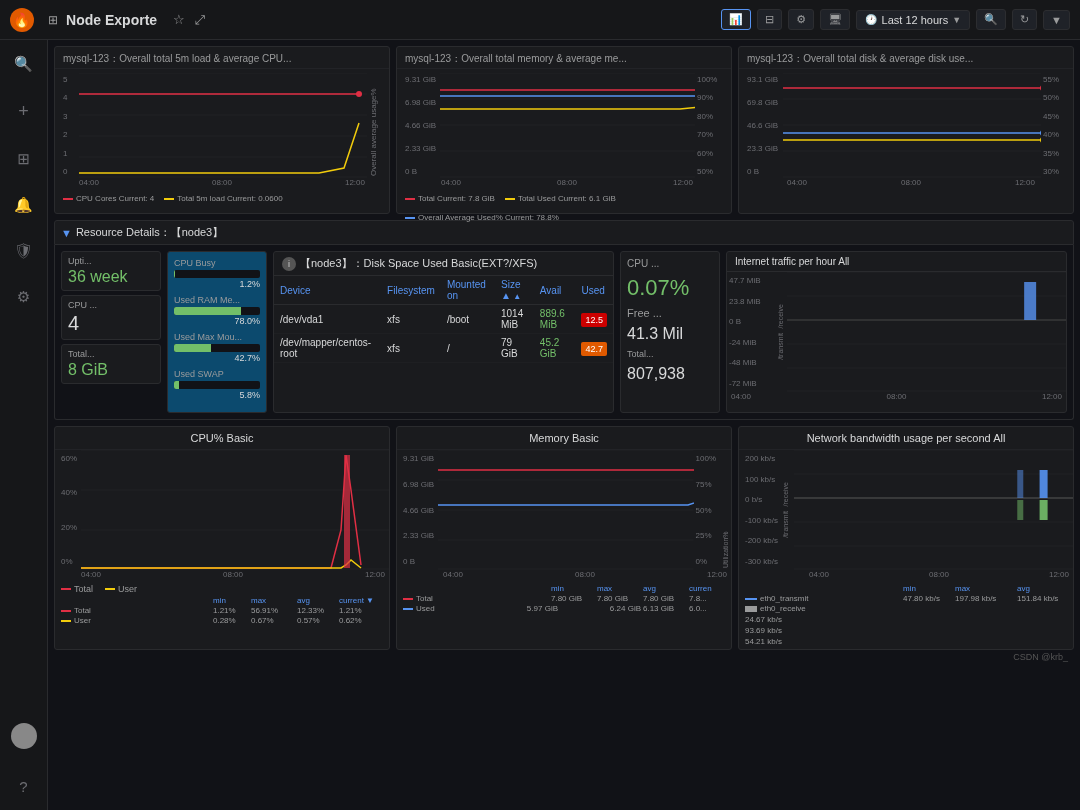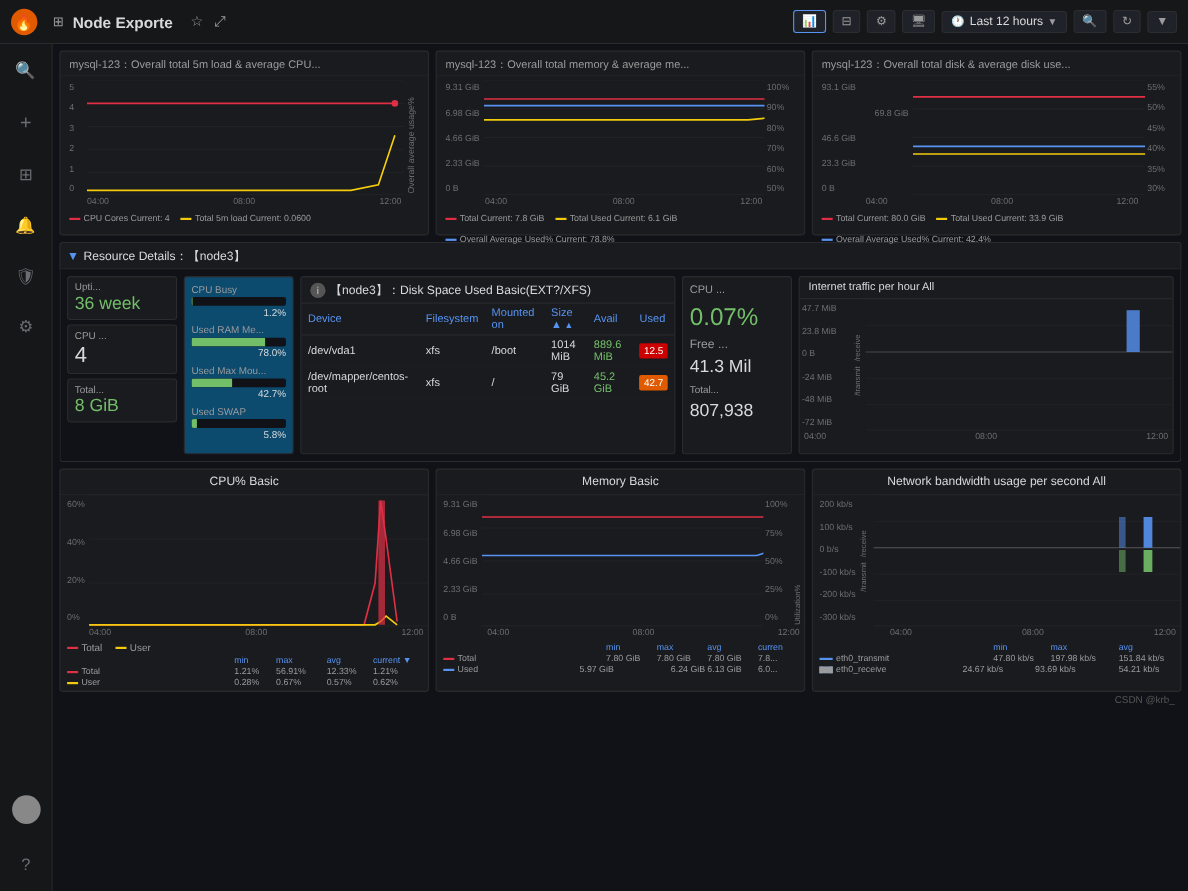--- a/index.html
+++ b/index.html
@@ -249,21 +249,21 @@
             </div>
         </div>
       </div>
 
       <div class="panel top-panel">
         <div class="panel-title">mysql-123：Overall total disk &amp; average disk use...</div>
         <div class="panel-chart">
           <div style="display:flex;height:105px;position:relative;">
             <div style="display:flex;flex-direction:column;justify-content:space-between;padding:2px 4px 2px 0;min-width:36px;">
               <span style="font-size:8px;color:#6c6d72;">93.1 GiB</span>
-              <span style="font-size:8px;color:#6c6d72;margin-left:48px;">69.8 GiB</span>
+              <span style="font-size:8px;color:#6c6d72;">69.8 GiB</span>
               <span style="font-size:8px;color:#6c6d72;">46.6 GiB</span>
               <span style="font-size:8px;color:#6c6d72;">23.3 GiB</span>
               <span style="font-size:8px;color:#6c6d72;">0 B</span>
             </div>
             <svg width="100%" height="105" style="flex:1;">
               <line x1="0" y1="0" x2="100%" y2="0" class="grid-line"></line>
               <line x1="0" y1="26" x2="100%" y2="26" class="grid-line"></line>
               <line x1="0" y1="52" x2="100%" y2="52" class="grid-line"></line>
               <line x1="0" y1="78" x2="100%" y2="78" class="grid-line"></line>
               <line x1="0" y1="104" x2="100%" y2="104" class="grid-line"></line>
@@ -284,34 +284,20 @@
               <span style="font-size:8px;color:#6c6d72;">40%</span>
               <span style="font-size:8px;color:#6c6d72;">35%</span>
               <span style="font-size:8px;color:#6c6d72;">30%</span>
             </div>
           </div>
           <div style="display:flex;justify-content:space-between;padding:0 30px 0 40px;font-size:8px;color:#6c6d72;">
             <span>04:00</span>
               <span>08:00</span>
               <span>12:00</span>
           </div>
-        </div>
-        <div class="legend-row">
-          <div class="legend-item">
-              <span class="legend-dot red"></span>
-              <span style="font-size:8px;color:#9a9b9c;">Total  Current: 80.0 GiB</span>
-            </div>
-          <div class="legend-item">
-              <span class="legend-dot yellow"></span>
-              <span style="font-size:8px;color:#9a9b9c;">Total Used  Current: 33.9 GiB</span>
-            </div>
-          <div class="legend-item">
-              <span class="legend-dot blue"></span>
-              <span style="font-size:8px;color:#9a9b9c;">Overall Average Used%  Current: 42.4%</span>
-            </div>
         </div>
       </div>
 
     </div>
 
     <div class="resource-section">
       <div class="resource-header">
         <span style="color:#5794f2;cursor:pointer;">▼</span>
         <span>Resource Details：【node3】</span>
       </div>
@@ -618,21 +604,21 @@
             <span style="min-width:50px;color:#5794f2;">min</span>
             <span style="min-width:60px;color:#5794f2;">max</span>
             <span style="min-width:50px;color:#5794f2;">avg</span>
           </div>
           <div style="display:flex;gap:2px;font-size:8px;color:#9a9b9c;margin-bottom:1px;">
             <span style="flex:1;min-width:60px;display:flex;align-items:center;gap:3px;"><span style="display:inline-block;width:12px;height:2px;background:#5794f2;"></span>eth0_transmit</span>
             <span style="min-width:50px;">47.80 kb/s</span>
             <span style="min-width:60px;">197.98 kb/s</span>
             <span style="min-width:50px;">151.84 kb/s</span>
           </div>
-          <div style="display:flex;gap:16px;font-size:8px;color:#9a9b9c;">
+          <div style="display:flex;gap:2px;font-size:8px;color:#9a9b9c;flex-direction:column;">
             <span style="flex:1;min-width:60px;display:flex;align-items:center;gap:3px;"><span style="display:inline-block;width:12px;height:2px;background:#5794f2;border-style:dashed;"></span>eth0_receive</span>
             <span style="min-width:50px;">24.67 kb/s</span>
             <span style="min-width:60px;">93.69 kb/s</span>
             <span style="min-width:50px;">54.21 kb/s</span>
           </div>
         </div>
       </div>
 
     </div>
 

